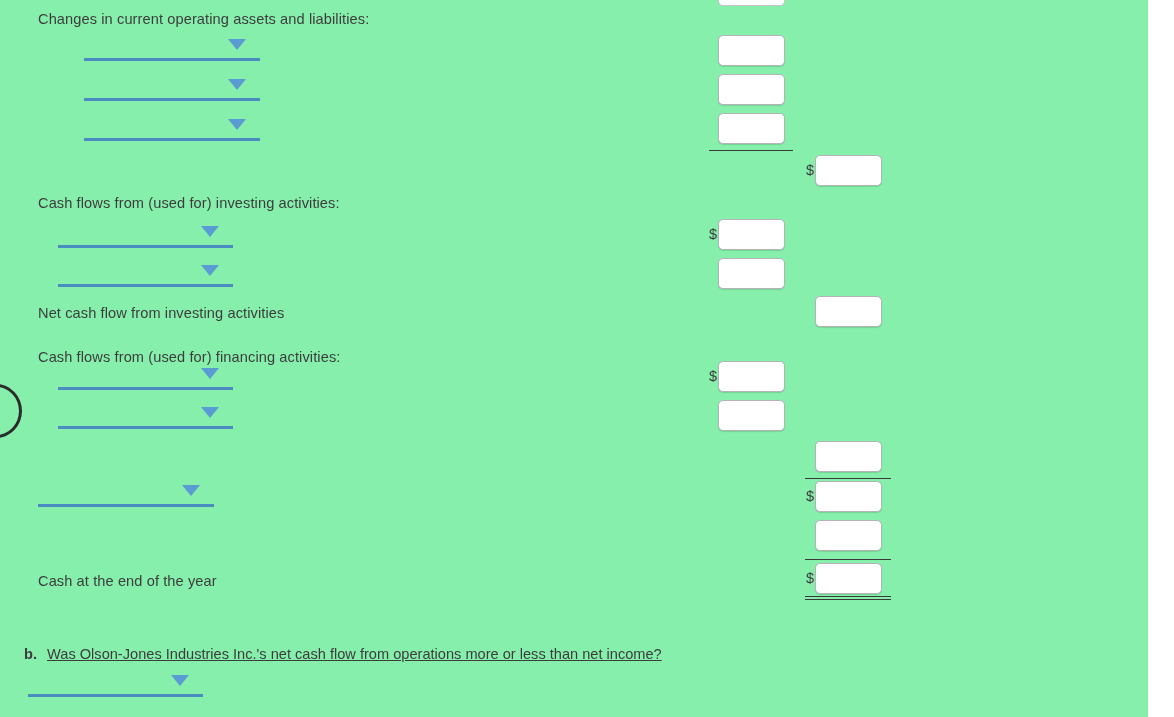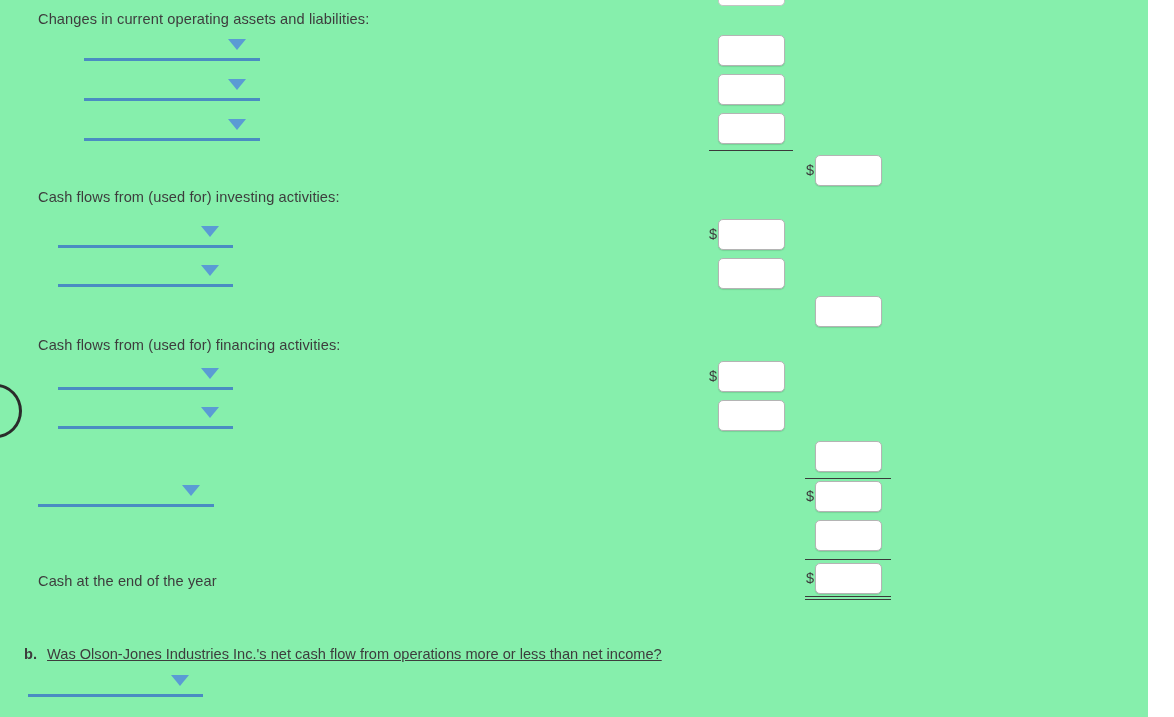--- a/index.html
+++ b/index.html
@@ -151,38 +151,39 @@
 
   <input class="box" type="text" style="left: 718px; top: 35px;" value="">
   <input class="box" type="text" style="left: 718px; top: 74px;" value="">
   <input class="box" type="text" style="left: 718px; top: 113px;" value="">
 
   <div class="rule" style="left:709px; top:150px; width:84px;"></div>
 
   <span class="dollar" style="left:806px; top:163px;">$</span>
   <input class="box" type="text" style="left: 815px; top: 155px;" value="">
 
-  <div class="label" style="left:38px; top:188px;">Cash flows from (used for) investing activities:</div>
+  <div class="label" style="left:38px; top:194px;">Cash flows from (used for) investing activities:</div>
 
   <div class="sel" style="left:58px; top:222px; width:175px;">
     <span class="selvalue"></span>
     <span class="caret"></span>
   </div>
   <span class="dollar" style="left:709px; top:227px;">$</span>
   <input class="box" type="text" style="left: 718px; top: 219px;" value="">
 
   <div class="sel" style="left:58px; top:261px; width:175px;">
     <span class="selvalue"></span>
     <span class="caret"></span>
   </div>
   <input class="box" type="text" style="left: 718px; top: 258px;" value="">
 
+  <div class="label" style="left:38px; top:304px;">Net cash flow from investing activities</div>
   <input class="box" type="text" style="left: 815px; top: 296px;" value="">
 
-  <div class="label" style="left:38px; top:336px;">Cash flows from (used for) financing activities:</div>
+  <div class="label" style="left:38px; top:348px;">Cash flows from (used for) financing activities:</div>
 
   <div class="sel" style="left:58px; top:364px; width:175px;">
     <span class="selvalue"></span>
     <span class="caret"></span>
   </div>
   <span class="dollar" style="left:709px; top:369px;">$</span>
   <input class="box" type="text" style="left: 718px; top: 361px;" value="">
 
   <div class="sel" style="left:58px; top:403px; width:175px;">
     <span class="selvalue"></span>

